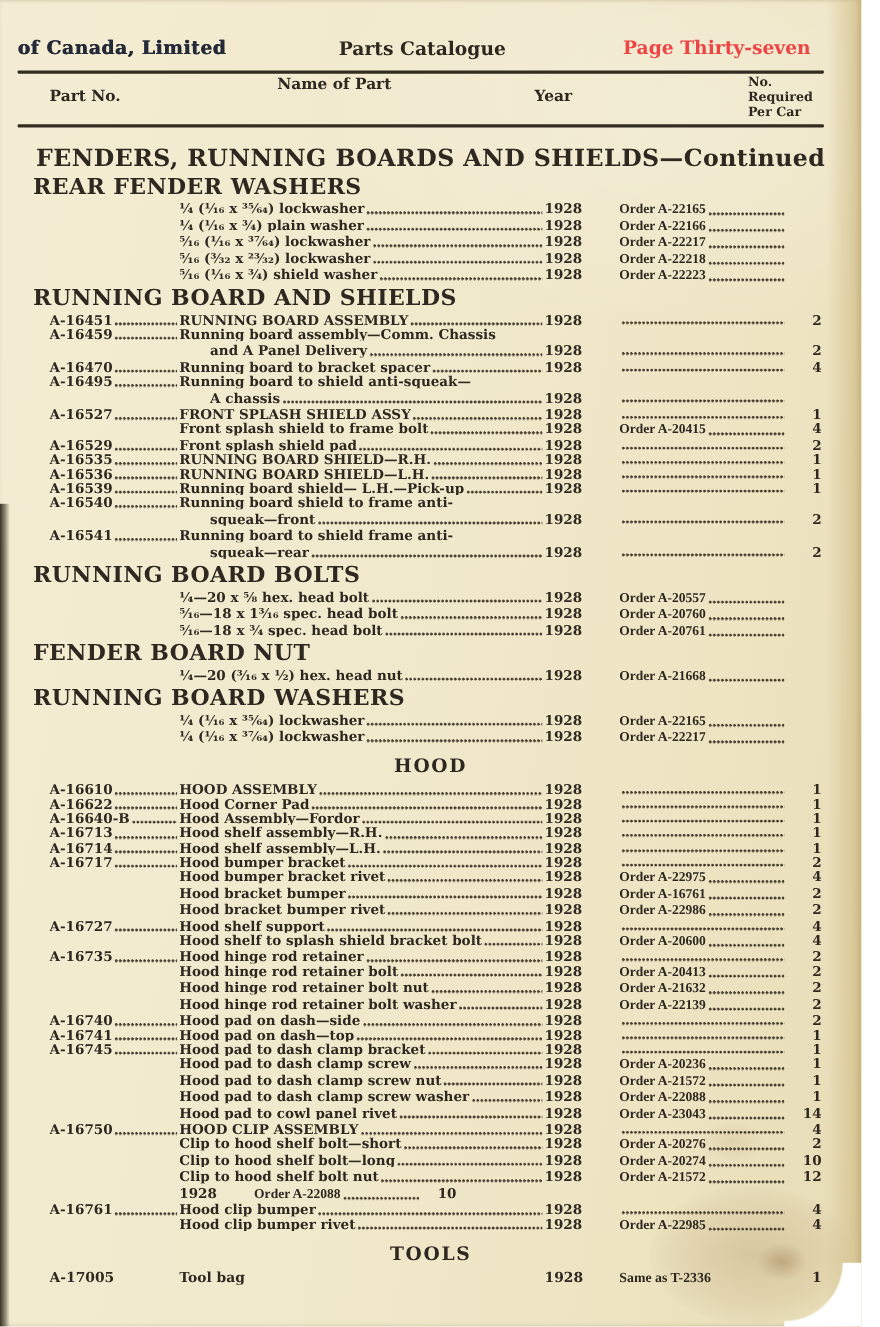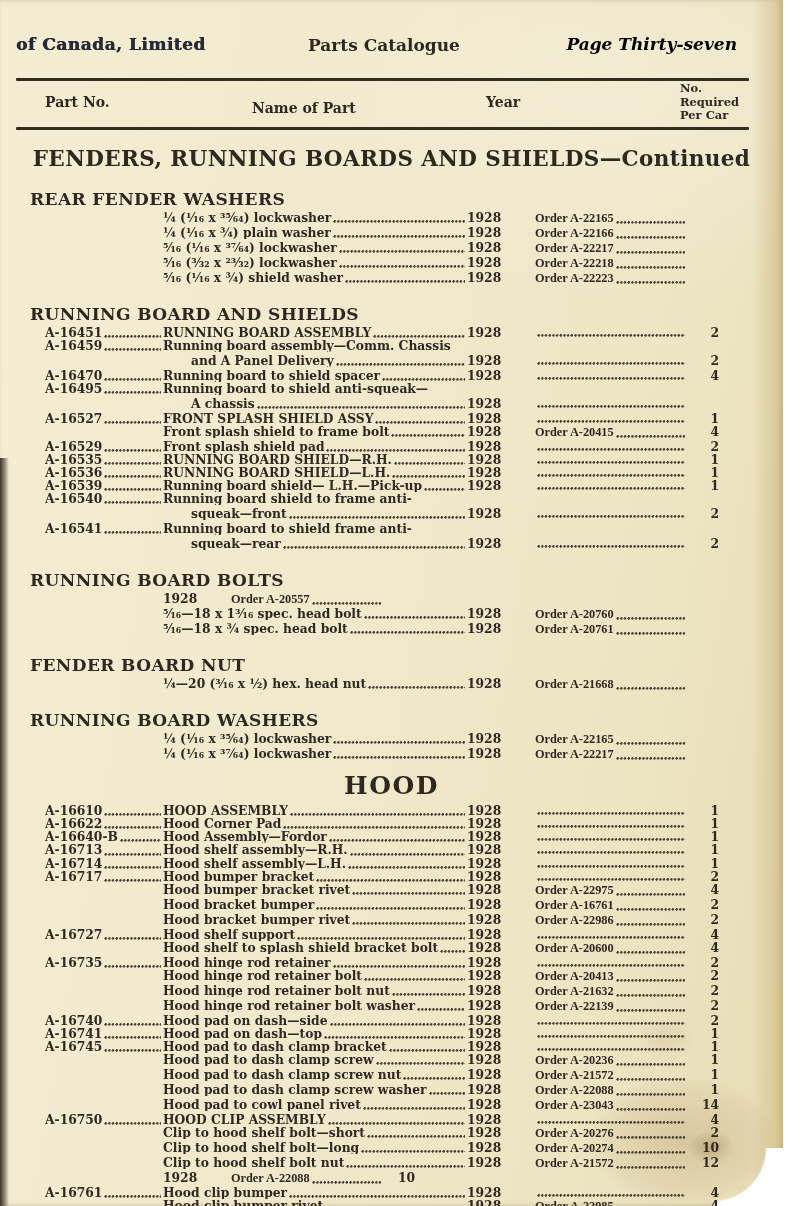--- a/index.html
+++ b/index.html
@@ -25,45 +25,45 @@
   .stain-big{position:absolute;left:590px;top:1078px;width:185px;height:125px;border-radius:50%;
     background:radial-gradient(ellipse at center, rgba(146,110,58,.22), rgba(146,110,58,.08) 55%, rgba(146,110,58,0) 75%);}
   .stain-small{position:absolute;left:688px;top:1130px;width:46px;height:34px;border-radius:50%;
     background:radial-gradient(ellipse at center, rgba(125,88,40,.30), rgba(125,88,40,0) 72%);}
   .stain-mid{position:absolute;left:636px;top:1018px;width:60px;height:40px;border-radius:50%;
     background:radial-gradient(ellipse at center, rgba(146,110,58,.12), rgba(146,110,58,0) 70%);}
 
   .content{position:absolute;left:0;top:0;width:783px;padding-top:34px;}
 
   
-  .masthead{position:relative;height:24px;margin:0 0 20px 0;font-size:17px;font-weight:700;}
+  .masthead{position:relative;height:24px;margin:0 0 6px 0;font-size:17px;font-weight:700;}
   .mh-left{position:absolute;left:16px;top:0;color:#252a38;letter-spacing:.5px;
     text-shadow:.6px 0 0 #252a38;}
   .mh-center{position:absolute;left:308px;top:1px;color:#2e2820;font-weight:700;}
-  .mh-right{position:absolute;right:46px;top:0;color:#000000;font-style:italic;}
+  .mh-right{position:absolute;right:46px;top:0;color:#ef4444;}
 
   .rule{height:3px;background:#332c21;margin-left:16px;width:733px;border-radius:1px;}
   .rule.r1{margin-top:6px;}
   .rule.r2{margin-top:2px;}
 
   .colhead{position:relative;height:44px;font-weight:700;}
   .ch-part{position:absolute;left:45px;top:13px;font-size:14px;}
-  .ch-name{position:absolute;left:252px;top:19px;font-size:14px;}
+  .ch-name{position:absolute;left:252px;top:2px;font-size:14px;}
   .ch-year{position:absolute;left:486px;top:13px;font-size:14px;}
   .ch-qty{position:absolute;right:44px;top:1px;font-size:11.5px;text-align:left;line-height:13.5px;}
 
   .page-title{margin:16px 0 0 0;text-align:center;font-size:21.5px;font-weight:700;letter-spacing:.4px;}
 
   
   .catalog{padding:0 0 0 0;}
   .sec-heading{font-weight:700;}
-  .sec-heading.sub{font-size:17px;margin:18px 0 2px 30px;letter-spacing:.4px;}
-  .sec-heading.big{font-size:25px;margin:9px 0 4px 0;text-align:center;letter-spacing:1.5px;}
-
-  .rows{padding-left:45px;padding-right:64px;}
+  .sec-heading.sub{font-size:20px;margin:0 0 2px 30px;letter-spacing:.4px;}
+  .sec-heading.big{font-size:17px;margin:9px 0 4px 0;text-align:center;letter-spacing:1.5px;}
+
+  .rows{padding-left:45px;padding-right:36px;}
   .row{display:flex;align-items:baseline;line-height:13.05px;font-size:12.3px;font-weight:700;white-space:nowrap;}
   .c-part{flex:0 0 118px;display:flex;align-items:baseline;overflow:hidden;}
   .c-name{flex:1 1 auto;display:flex;align-items:baseline;overflow:hidden;}
   .c-name.cont{padding-left:28px;}
   .c-year{flex:0 0 46px;}
   .c-order{flex:0 0 152px;display:flex;align-items:baseline;overflow:hidden;margin-left:22px;font-family:Liberation Serif, serif;}
   .c-qty{flex:0 0 32px;text-align:right;}
   .t{flex:0 0 auto;}
   .dots{flex:1 1 auto;height:3px;min-width:6px;margin:0 2px 1px 2px;align-self:flex-end;
     background-image:radial-gradient(circle at 1.6px 1.4px,#443b2d 1.05px,rgba(0,0,0,0) 1.45px);
@@ -249,21 +249,21 @@
               </span>
     <span class="c-qty">2</span>
   </div>
 
   <div class="row">
     <span class="c-part">
                 <span class="t">A-16470</span>
                 <span class="dots"></span>
               </span>
     <span class="c-name">
-                <span class="t">Running board to shield spacer</span>
+                <span class="t">Running board to bracket spacer</span>
                 <span class="dots"></span>
               </span>
     <span class="c-year">1928</span>
     <span class="c-order">
                 <span class="dots"></span>
               </span>
     <span class="c-qty">4</span>
   </div>
 
   <div class="row">
@@ -465,20 +465,24 @@
   </div>
 
   <div class="section">
     <div class="sec-heading sub">RUNNING BOARD BOLTS</div>
     <div class="rows">
   <div class="row">
     <span class="c-part">
                 <span class="t"></span>
                 <span class="dots" style="visibility: hidden;"></span>
               </span>
+    <span class="c-name">
+                <span class="t">¼—20 x ⅝ hex. head bolt</span>
+                <span class="dots"></span>
+              </span>
     <span class="c-year">1928</span>
     <span class="c-order">
                 <span class="t">Order A-20557</span>
                 <span class="dots"></span>
               </span>
     <span class="c-qty"></span>
   </div>
 
   <div class="row">
     <span class="c-part">

